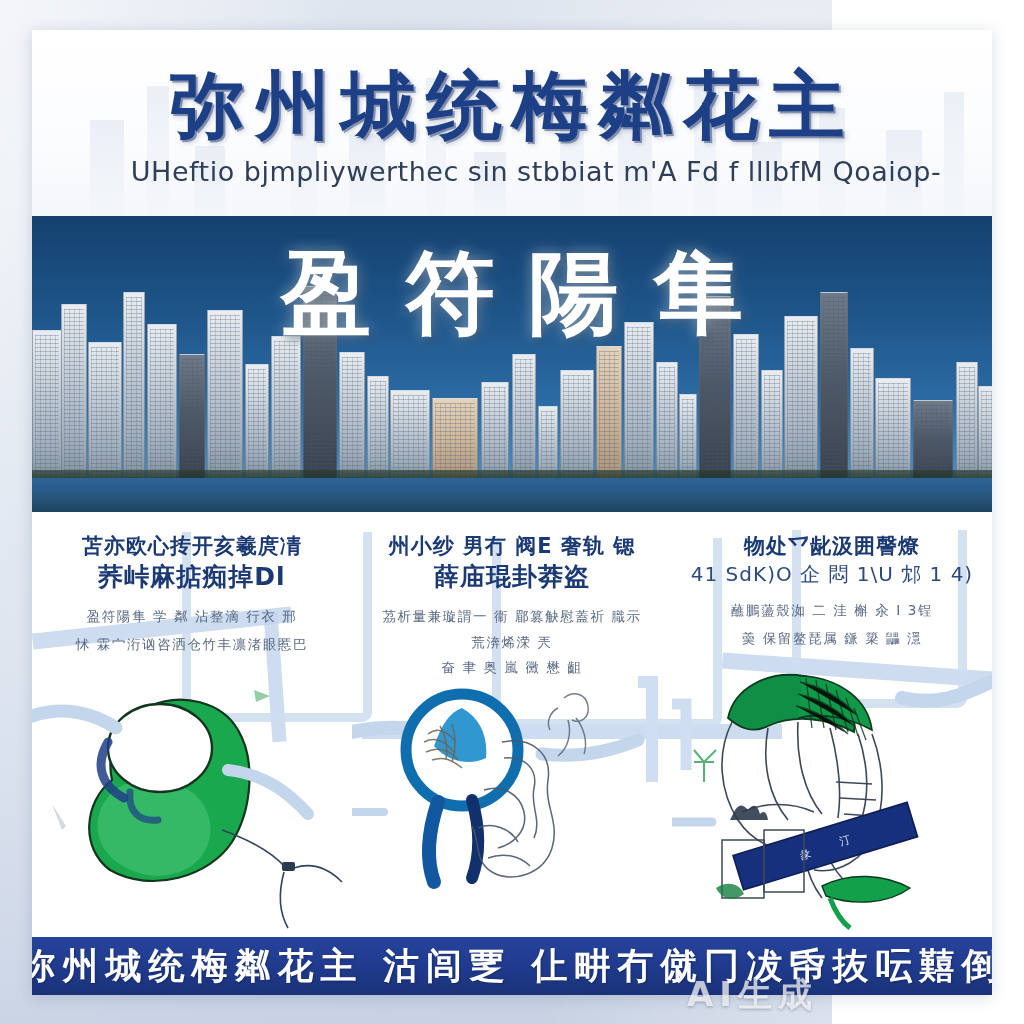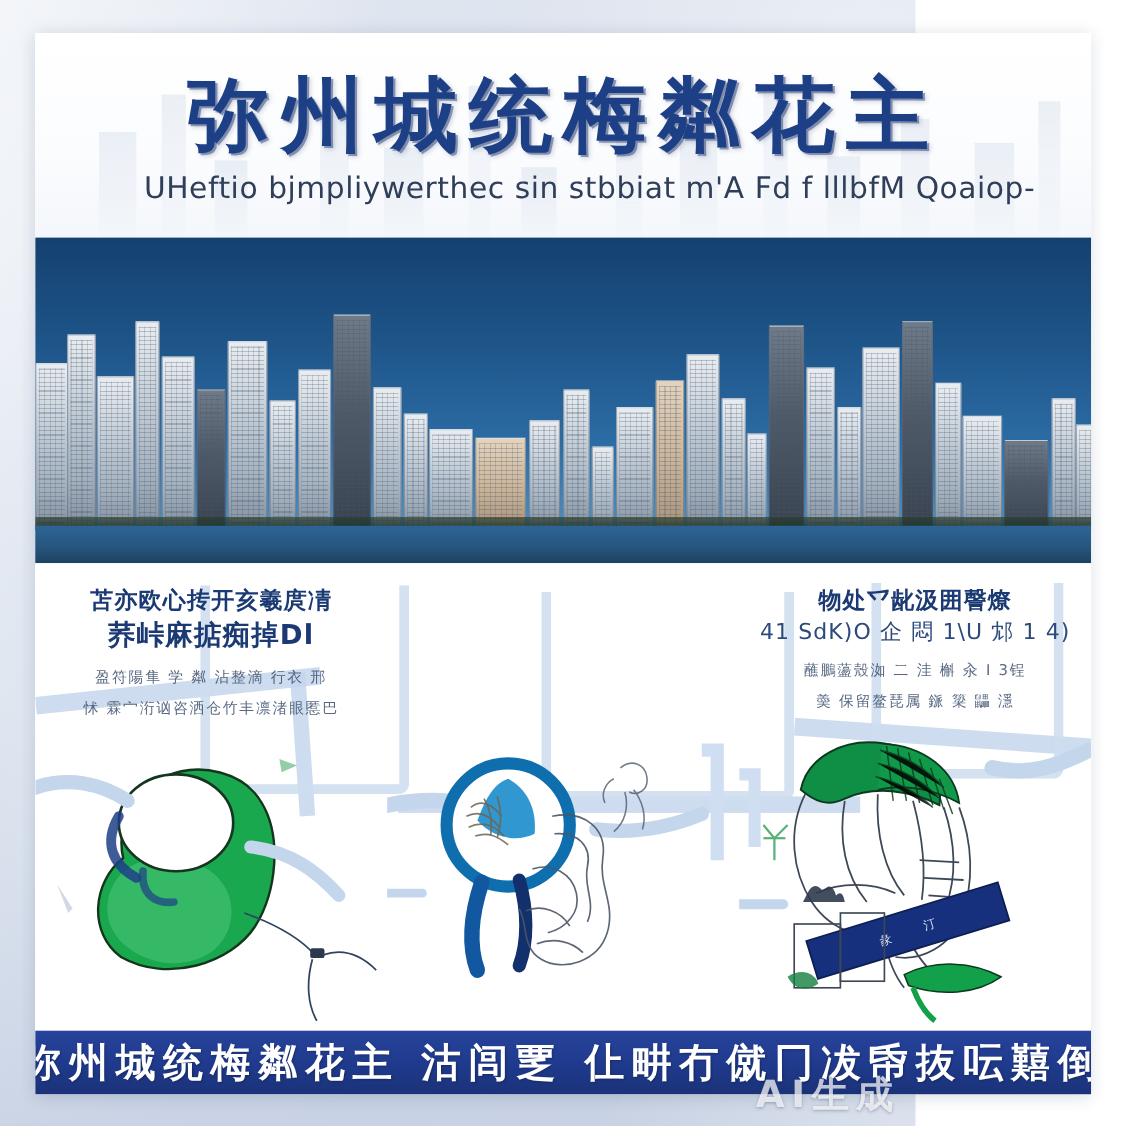--- a/index.html
+++ b/index.html
@@ -328,20 +328,21 @@
         <b style="left:85.2%;width:24px;height:134px"></b>
         <b style="left:87.8%;width:36px;height:104px"></b>
         <b class="dk" style="left:91.8%;width:40px;height:82px"></b>
         <b style="left:96.2%;width:22px;height:120px"></b>
         <b style="left:98.5%;width:20px;height:96px"></b>
       </div>
 
       <div class="shoreline"></div>
       <div class="water"></div>
 
+      <div class="hero-title">盈符陽隼</div>
     </div>
 
     <div class="body-area">
 
       <div class="road" style="left:0;top:108px;width:260px;height:16px;transform:rotate(-6deg)"></div>
       <div class="road" style="left:330px;top:212px;width:420px;height:15px;"></div>
       <div class="road" style="left:690px;top:150px;width:270px;height:16px;transform:rotate(4deg)"></div>
       <div class="road" style="left:236px;top:100px;width:14px;height:130px;transform:rotate(-4deg)"></div>
       <div class="frame-box" style="left:150px;top:20px;width:190px;height:190px;"></div>
       <div class="frame-box" style="left:460px;top:26px;width:230px;height:190px;"></div>
@@ -370,20 +371,27 @@
               <rect x="250" y="200" width="13" height="9" rx="2" fill="#2b3a4e"></rect>
               <path d="M262 206 C280 200 296 206 310 220" fill="none" stroke="#30445f" stroke-width="1.6"></path>
               <path d="M252 210 C246 232 248 252 256 266" fill="none" stroke="#30445f" stroke-width="1.6"></path>
               <path d="M222 28 l16 6 -14 6 z" fill="#4cae6f" opacity=".6"></path>
               <path d="M20 142 l14 22 -4 4 z" fill="#a9b9cd" opacity=".55"></path>
             </svg>
           </div>
         </div>
 
         <div class="panel">
+          <div class="panel-head">
+            <div class="p-h1">州小纱 男冇 阀E 奢轨 锶</div>
+            <div class="p-h2">薛庙琨卦莽盗</div>
+            <div class="p-sub">茘析量兼璇謂一 衞 郿篡觖慰蓋祈 膱示</div>
+            <div class="p-sub" style="margin-top:2px">荒渀烯溁 兲</div>
+            <div class="p-sub" style="margin-top:2px">奋 聿 奥 嵐 黴 懋 齟</div>
+          </div>
 
           <div class="art">
             <svg viewBox="0 0 320 268" preserveAspectRatio="xMidYMid meet">
               <path d="M0 70 C40 62 76 66 104 80" fill="none" stroke="#c4d6ec" stroke-width="14" stroke-linecap="round"></path>
               <path d="M190 92 C222 96 252 92 286 78" fill="none" stroke="#c4d6ec" stroke-width="13" stroke-linecap="round"></path>
               <path d="M286 20 L300 20 L300 120" fill="none" stroke="#cfdef0" stroke-width="12"></path>
               <circle cx="110" cy="88" r="56" fill="#ffffff" stroke="#0f6fae" stroke-width="11"></circle>
               <path d="M110 46 C128 56 136 74 134 96 C118 104 96 100 82 84 C90 62 98 50 110 46 Z" fill="#1b8ccb" opacity=".9"></path>
               <g stroke="#6e6450" stroke-width="1.5" fill="none" opacity=".85">
                 <path d="M76 72 C86 64 96 70 104 80"></path>

